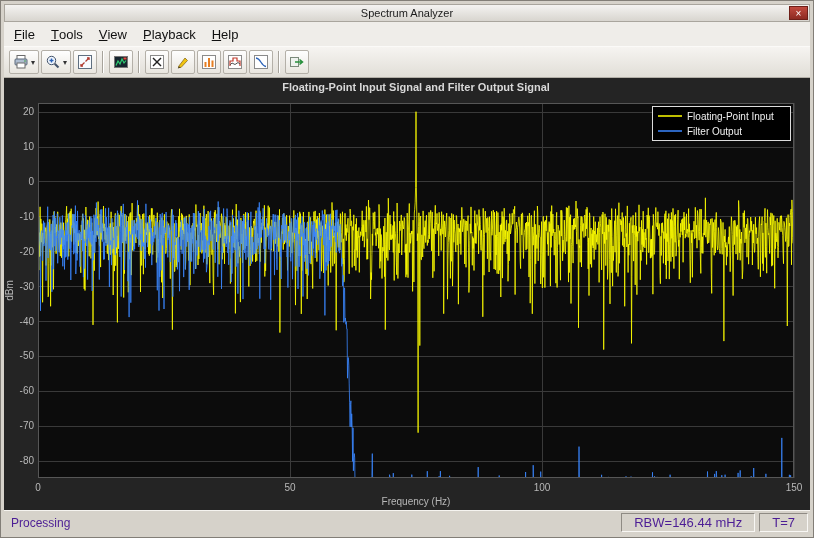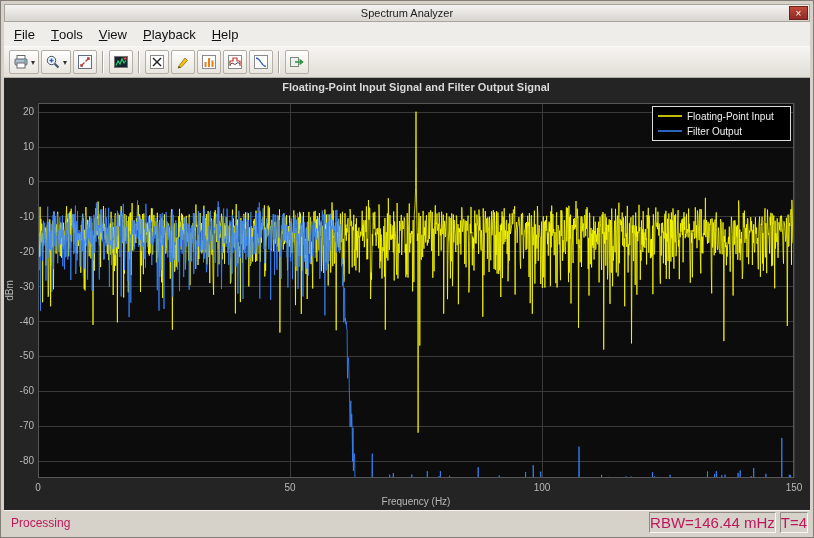--- a/index.html
+++ b/index.html
@@ -48,26 +48,26 @@
   .tb-arrow { font-size:8px; color:#333; margin-left:2px; }
   .tb-sep {
     width:0; height:22px; border-left:1px solid #a7a39b;
     border-right:1px solid #ffffff; margin:0 4px;
   }
   .plot-panel { flex:0 0 432px; height:432px; background:#242424; }
   .plot-panel svg { display:block; }
   .statusbar {
     flex:0 0 24px; height:24px; display:flex; align-items:center;
     border-top:1px solid #f6f4f0;
-    font-size:12px; color:#be185d; padding:0 2px; gap:4px;
+    font-size:12px; color:#4c1d95; padding:0 2px; gap:4px;
   }
   .status-msg { flex:1; padding-left:5px; }
   .status-cell {
     border:1px solid; border-color:#8f8b84 #f8f7f4 #f8f7f4 #8f8b84;
-    padding:1px 0; white-space:nowrap; font-size:15px;
+    padding:1px 12px; white-space:nowrap; font-size:13px;
   }
 </style>
 </head>
 <body>
 
 <div class="window">
 
   <div class="titlebar">
     <span class="title">Spectrum Analyzer</span>
     <button class="close-btn"><span>×</span></button>
@@ -237,16 +237,16 @@
           <text x="683" y="41.5" fill="#f0f0f0" font-size="10">Floating-Point Input</text>
           <line x1="654" y1="53" x2="678" y2="53" stroke="#3a86ff" stroke-width="1.5"></line>
           <text x="683" y="56.5" fill="#f0f0f0" font-size="10">Filter Output</text>
         </g>
       </svg>
   </div>
 
   <div class="statusbar">
     <span class="status-msg">Processing</span>
     <span class="status-cell">RBW=146.44 mHz</span>
-    <span class="status-cell">T=4</span>
+    <span class="status-cell">T=7</span>
   </div>
 
 </div>
 
 </body></html>

